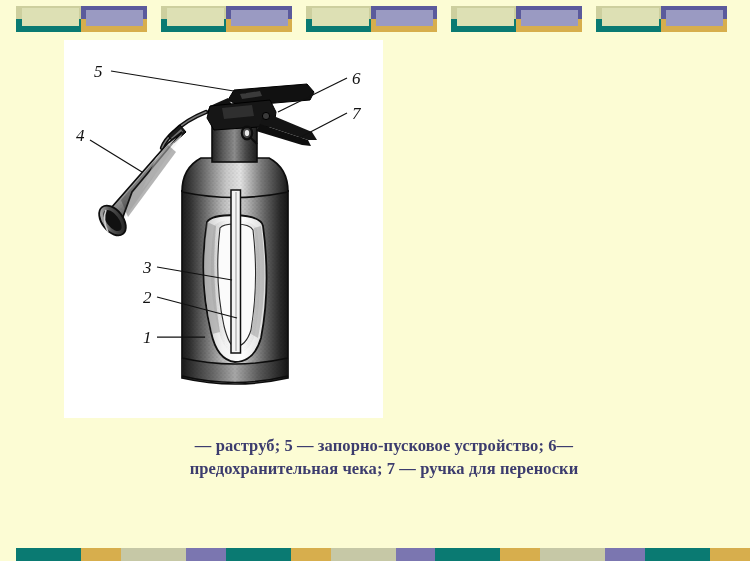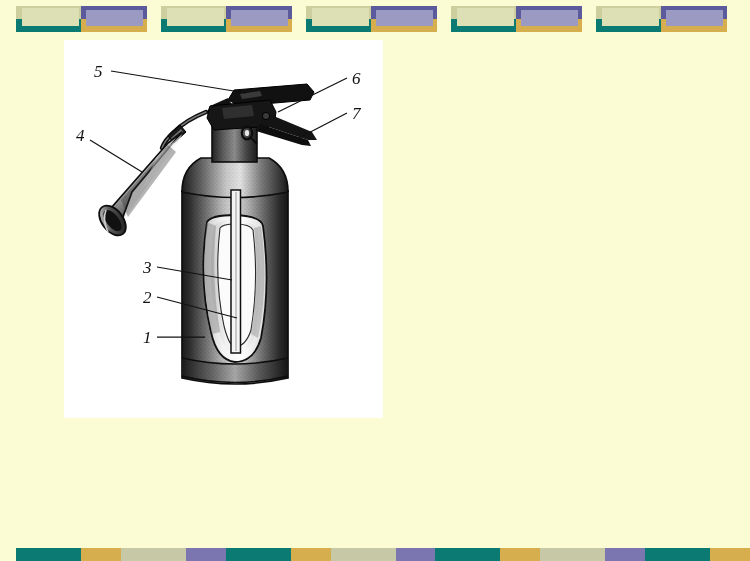--- a/index.html
+++ b/index.html
@@ -279,20 +279,22 @@
     <text x="288" y="79">7</text>
     <text x="12" y="101">4</text>
     <text x="79" y="233">3</text>
     <text x="79" y="263">2</text>
     <text x="79" y="303">1</text>
   </g>
 </svg>
 </div>
 
 <div class="caption">
+  <div>— раструб; 5 — запорно-пусковое устройство; 6—</div>
+  <div>предохранительная чека; 7 — ручка для переноски</div>
 </div>
 
 <div class="strip strip-bottom">
   <div class="deco-block">
     <div class="q q-tl" style="background:#0a7a72"></div>
     <div class="q q-tr" style="background:#d7ae4d"></div>
   </div>
   <div class="deco-block">
     <div class="q q-tl" style="background:#c6c8a6"></div>
     <div class="q q-tr" style="background:#7b76b0"></div>

